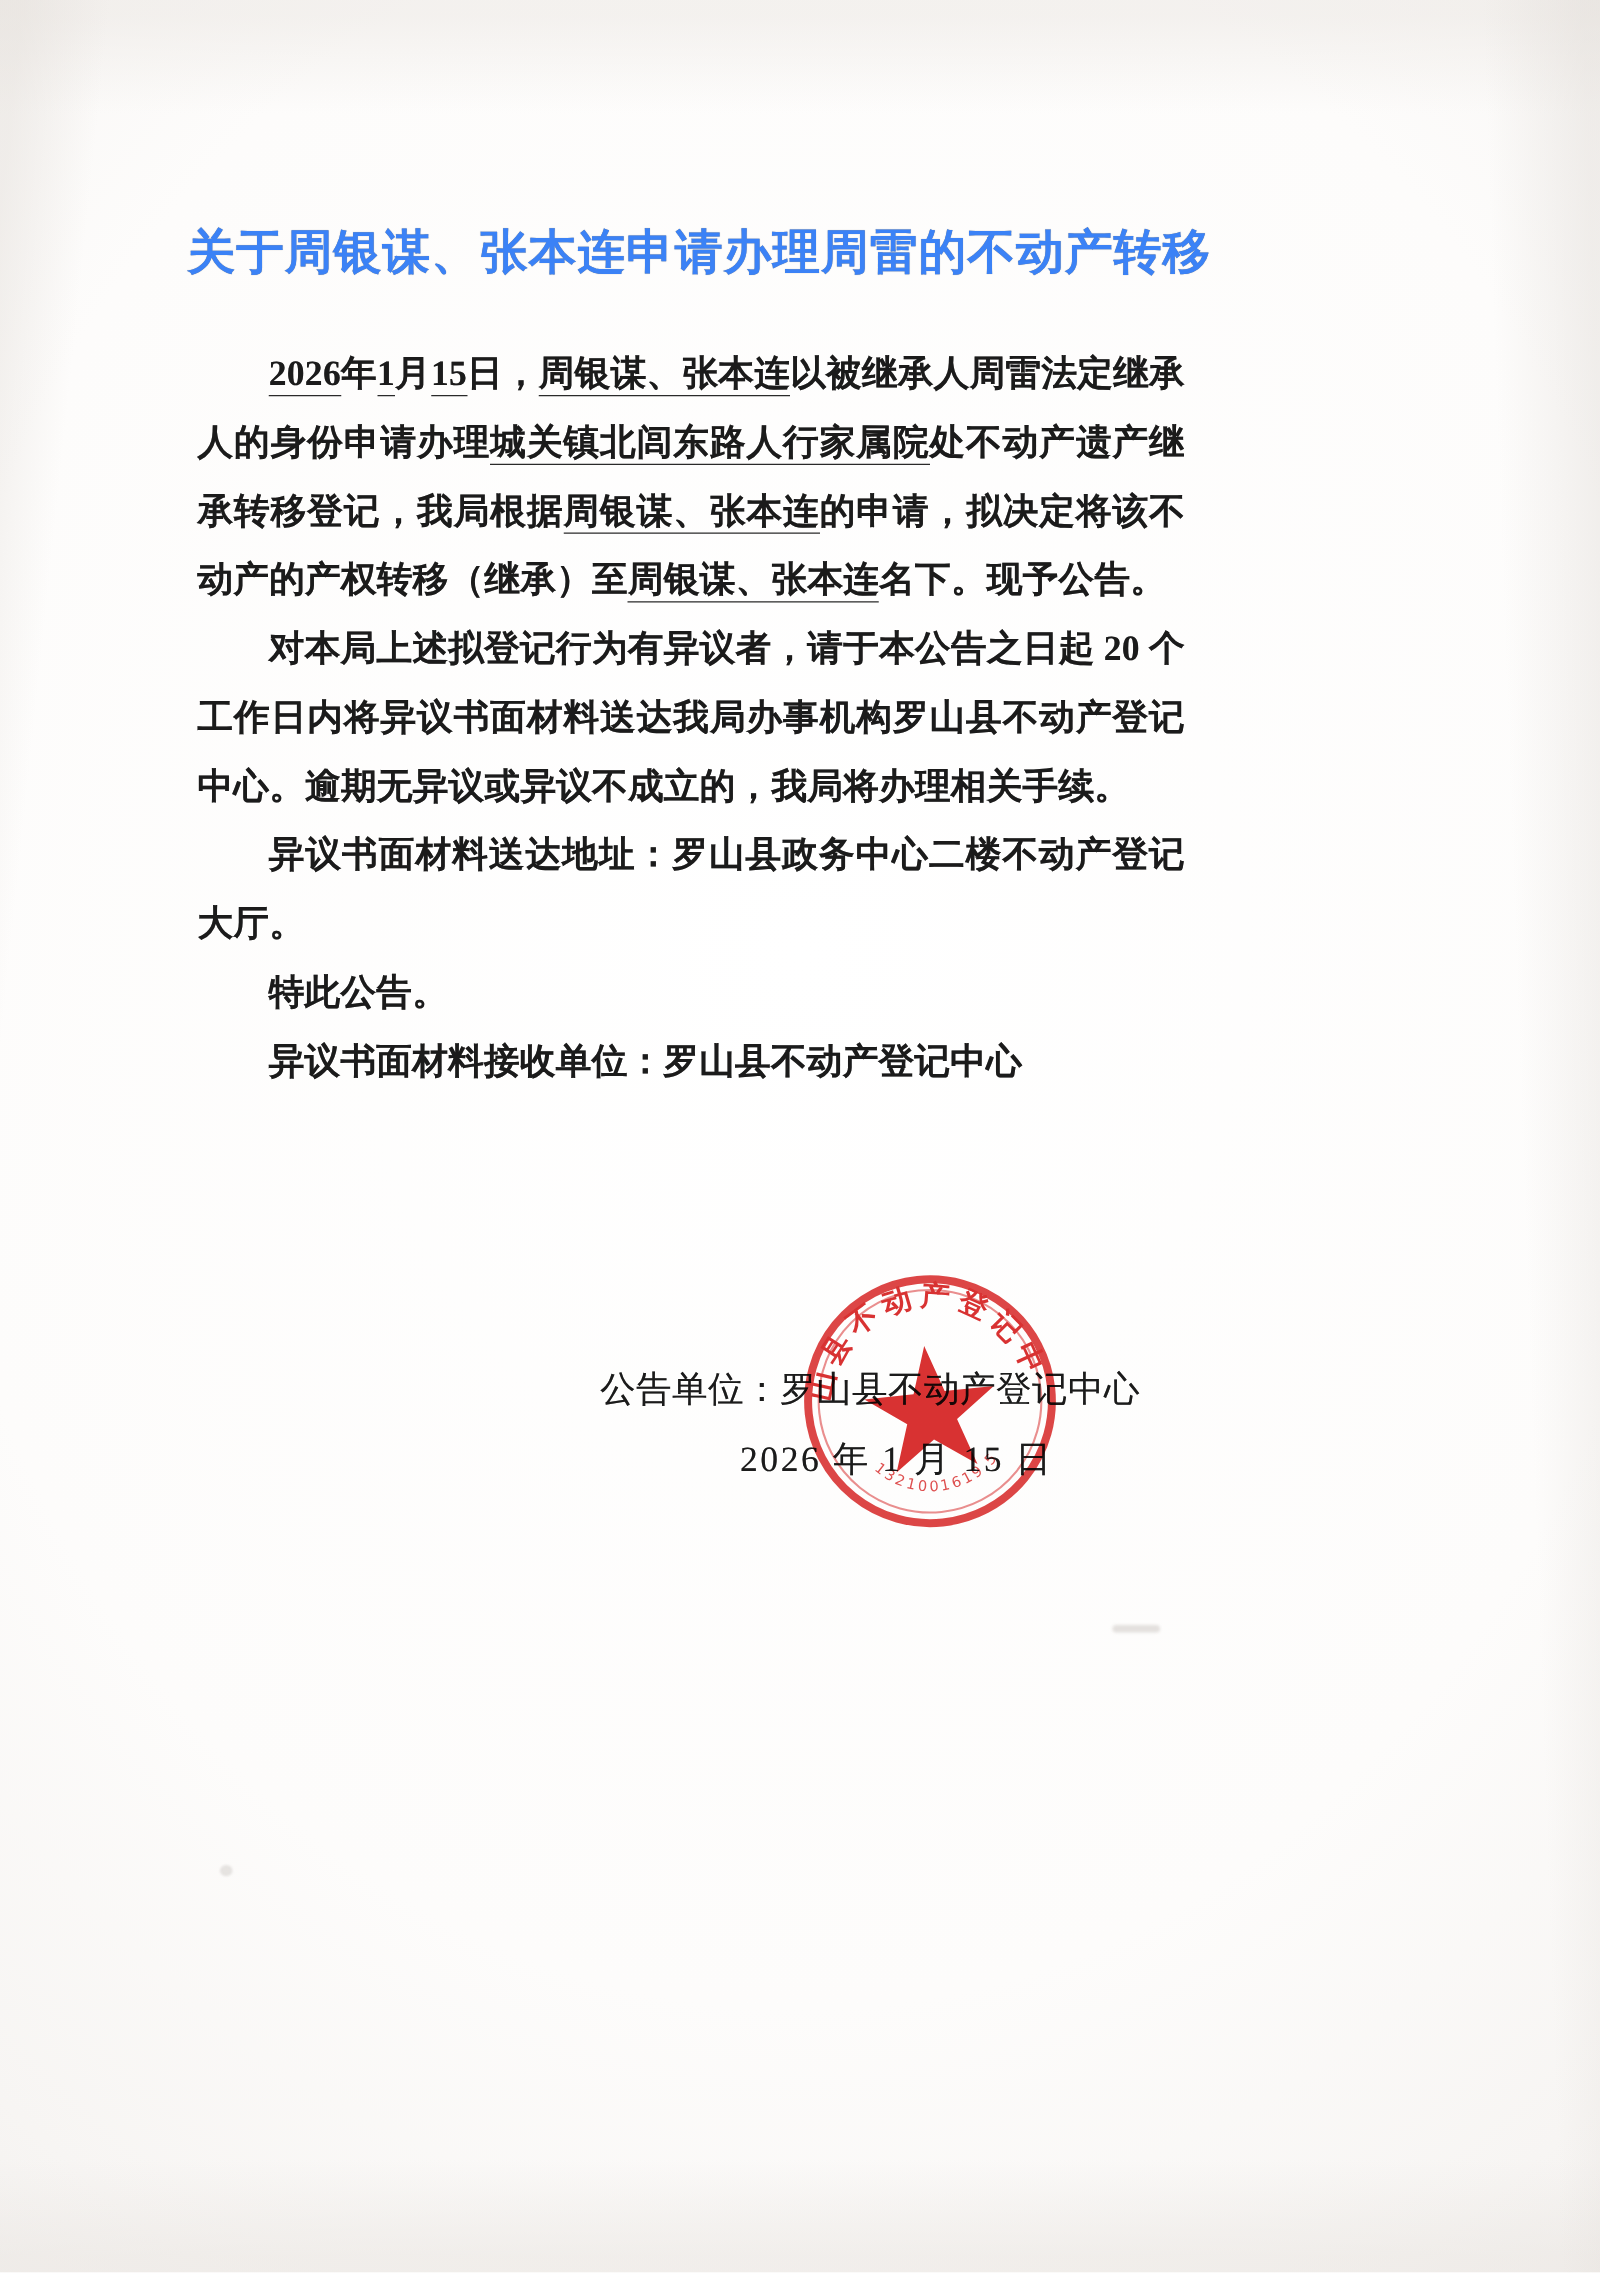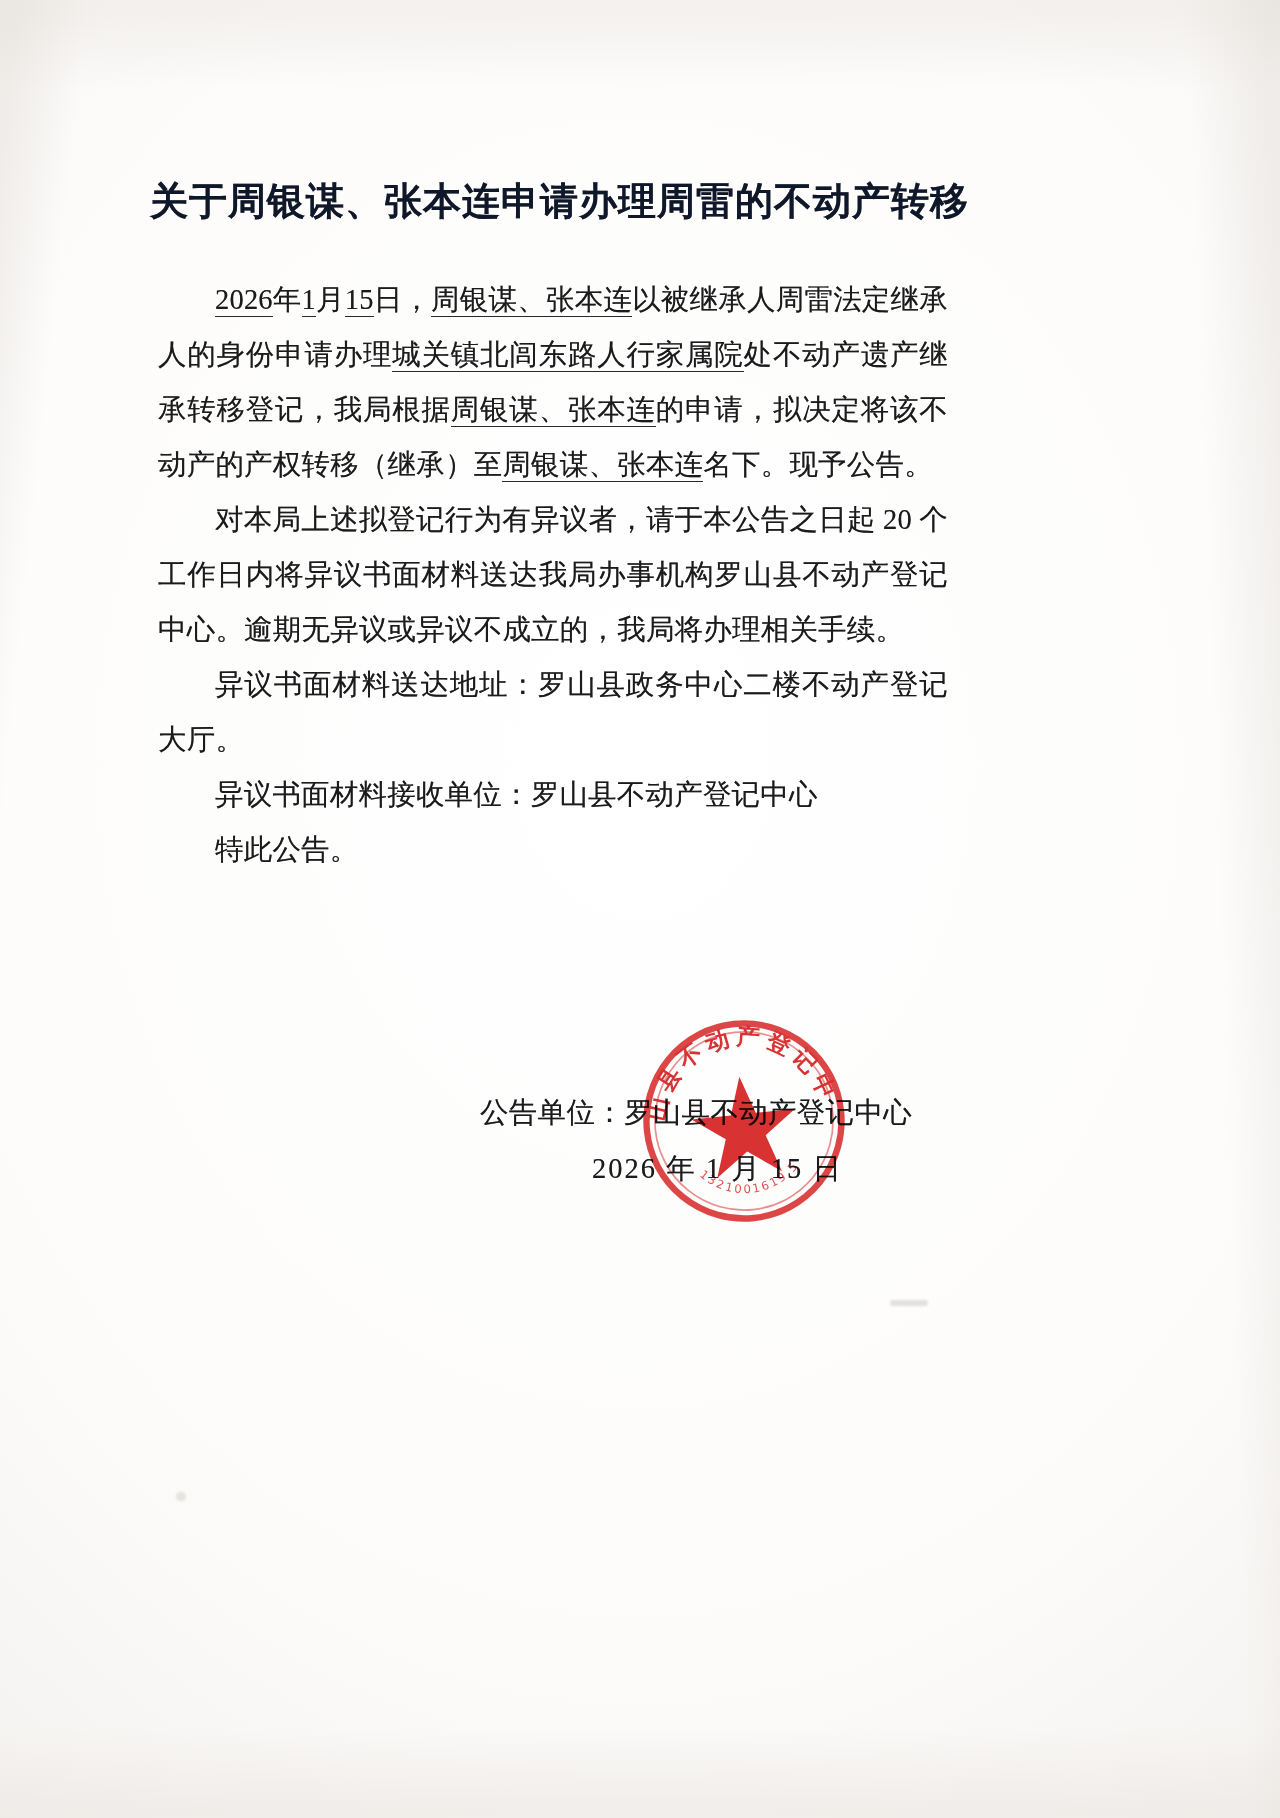--- a/index.html
+++ b/index.html
@@ -48,32 +48,33 @@
     position: absolute;
     left: 150px;
     top: 148px;
     width: 800px;
     text-align: center;
     font-family: "DejaVu Sans", "Liberation Sans", sans-serif;
     font-weight: 700;
     font-size: 38px;
     line-height: 56px;
     letter-spacing: 1px;
-    color: #0f172a;
+    color: #3b82f6;
     text-shadow: 0 0 0.6px rgba(0,0,0,0.55);
   }
   .title-line { display: block; white-space: nowrap; }
   .title-line-2 { letter-spacing: 2px; }
 
   
   .body-block {
     position: absolute;
     left: 158px;
     top: 272px;
     width: 790px;
+    font-weight: bold;
   }
   .para {
     font-size: 28.5px;
     line-height: 55px;
     color: #1b1b1b;
     letter-spacing: 0.2px;
     text-align: justify;
     text-justify: inter-ideograph;
     margin: 0 0 0 0;
     text-shadow: 0 0 0.45px rgba(0,0,0,0.5);
@@ -150,23 +151,23 @@
   </h1>
 
   <div class="body-block">
 
     <p class="para indent"><span class="u">2026</span><span>年</span><span class="u">1</span><span>月</span><span class="u">15</span><span>日，</span><span class="u">周银谋、张本连</span><span>以被继承人周雷法定继承人的身份申请办理</span><span class="u">城关镇北闾东路人行家属院</span><span>处不动产遗产继承转移登记，我局根据</span><span class="u">周银谋、张本连</span><span>的申请，拟决定将该不动产的产权转移（继承）至</span><span class="u">周银谋、张本连</span><span>名下。现予公告。</span></p>
 
     <p class="para indent">对本局上述拟登记行为有异议者，请于本公告之日起 20 个工作日内将异议书面材料送达我局办事机构罗山县不动产登记中心。逾期无异议或异议不成立的，我局将办理相关手续。</p>
 
     <p class="para indent">异议书面材料送达地址：罗山县政务中心二楼不动产登记大厅。</p>
 
+    <p class="para indent">特此公告。</p>
+
     <p class="para indent">异议书面材料接收单位：罗山县不动产登记中心</p>
-
-    <p class="para indent">特此公告。</p>
 
   </div>
 
   <div class="sign-block">
     <span class="sign-org">公告单位：罗山县不动产登记中心</span>
     <span class="sign-date">2026 年 1 月 15 日</span>
   </div>
 
   <div class="seal">
     <svg viewBox="0 0 200 200" xmlns="http://www.w3.org/2000/svg">

